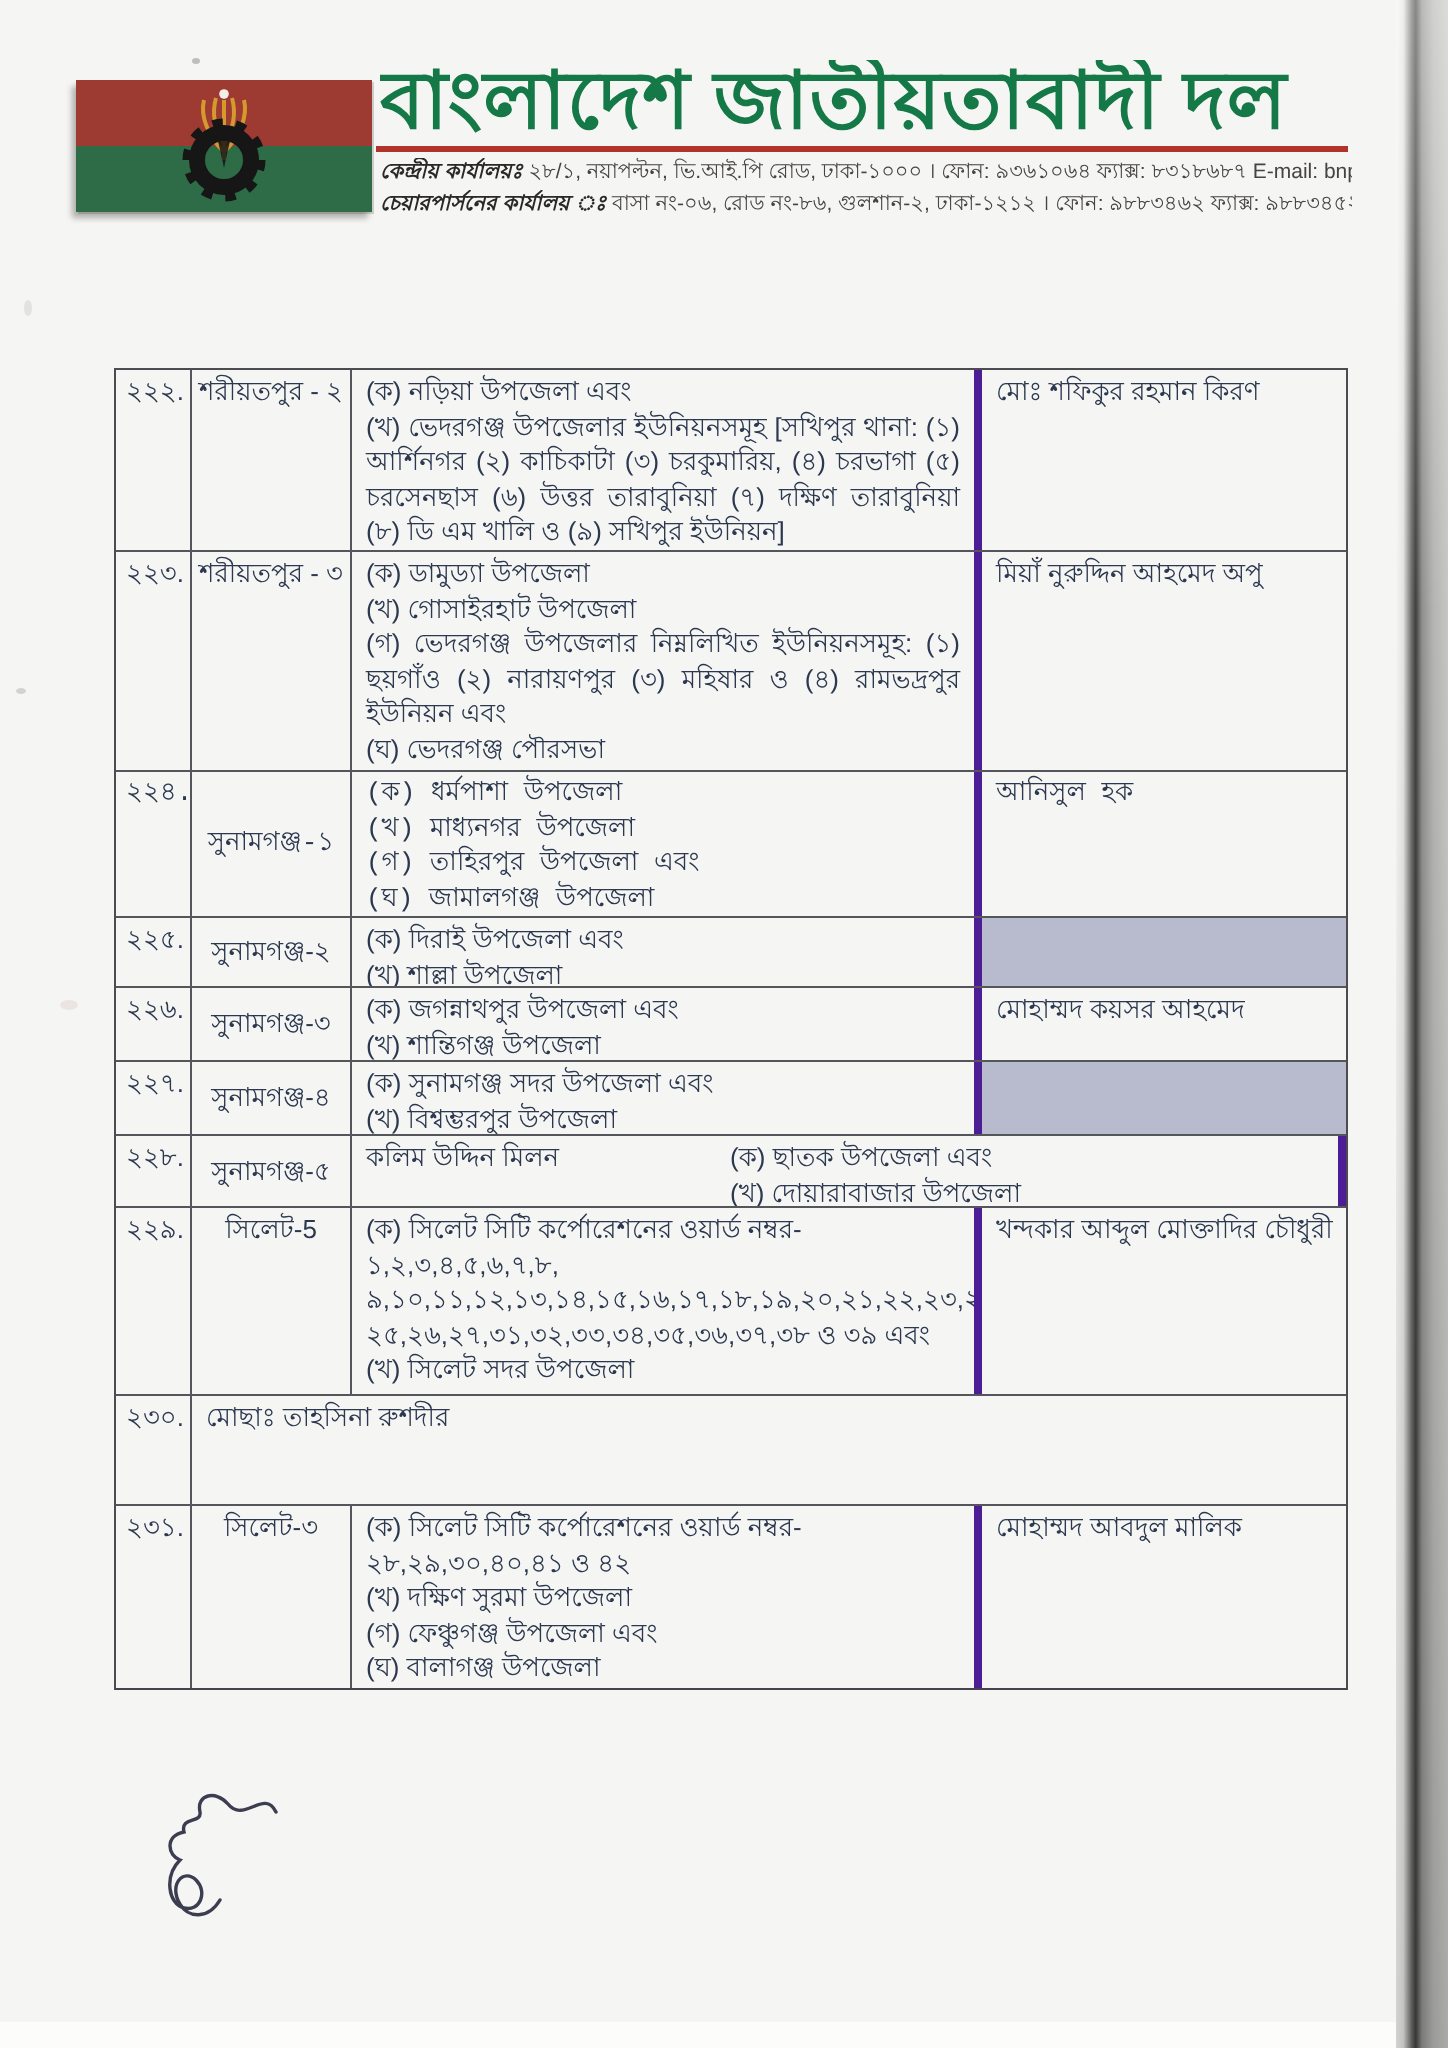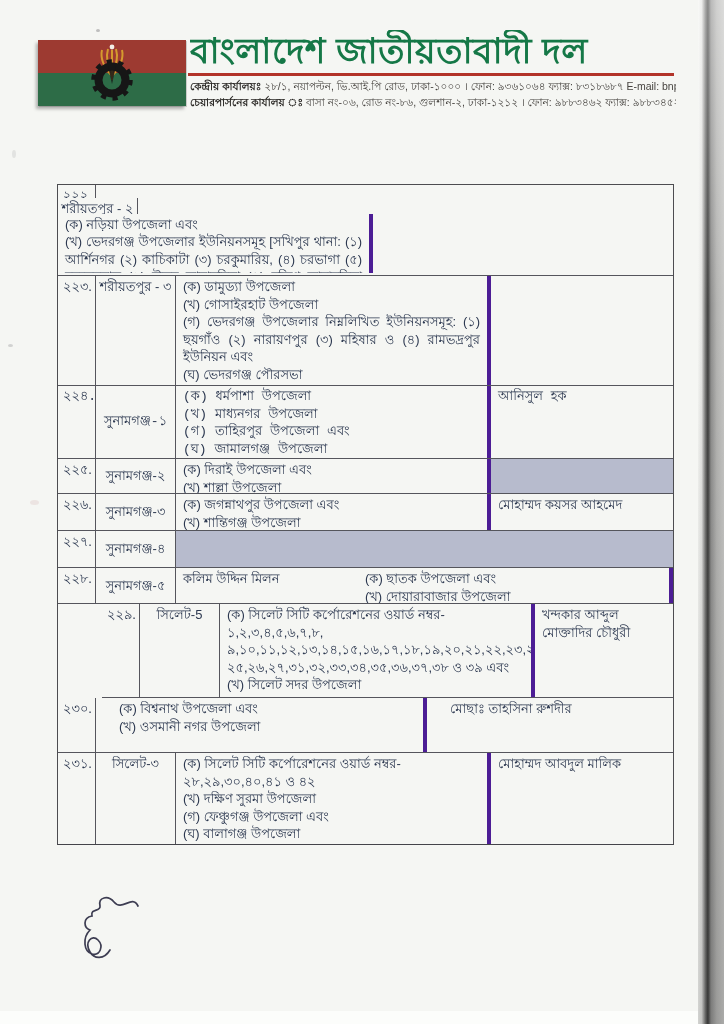--- a/index.html
+++ b/index.html
@@ -22,50 +22,50 @@
   .speck{position:absolute;background:#8f8f92;border-radius:50%;}
   .sp1{left:96px;top:29px;width:4px;height:3px;opacity:.55;}
   .sp2{left:8px;top:344px;width:5px;height:3px;opacity:.35;}
   .sp3{left:30px;top:500px;width:9px;height:5px;opacity:.16;background:#c08a8a;}
   .sp4{left:12px;top:150px;width:4px;height:8px;opacity:.18;}
   
   .flag{position:absolute;left:38px;top:40px;width:148px;height:66px;
         box-shadow:-2px 3px 3px rgba(70,70,70,.4),1px 1px 0 rgba(120,120,120,.3);}
   .org-title{
     position:absolute;left:190px;top:30px;width:484px;height:42px;
-    font-size:35px;font-weight:bold;color:#157847;letter-spacing:.5px;
+    font-size:40px;font-weight:bold;color:#157847;letter-spacing:.5px;
     white-space:nowrap;overflow:hidden;line-height:42px;
   }
   .header-rule{position:absolute;left:188px;top:73px;width:486px;height:3px;background:#b23329;}
   .contact-line{
     position:absolute;left:190px;width:486px;height:15px;
     font-size:10.5px;line-height:15px;color:#474440;
     white-space:nowrap;overflow:hidden;
   }
-  .contact-line b{color:#2b2926;}
+  .contact-line b{color:#2b2926;font-style:italic;}
   .cl1{top:79px;}
   .cl2{top:95px;}
   
   .ctable{
     position:absolute;left:57px;top:184px;width:615px;
     border:1.4px solid #4c4c50;border-bottom:1.6px solid #44444a;
     background:transparent;
   }
   .trow{display:flex;border-bottom:1px solid #55555c;box-sizing:border-box;overflow:hidden;}
   .trow:last-child{border-bottom:none;}
   .tcell{box-sizing:border-box;overflow:hidden;font-size:13px;line-height:17.5px;}
   .c1{width:38px;border-right:1px solid #55555c;padding:2px 2px 0 5px;}
   .c2{width:80px;border-right:1px solid #55555c;padding:2px 2px;text-align:center;
       display:flex;justify-content:center;align-items:flex-start;}
   .c3{width:315px;border-right:4px solid #4c1d95;padding:2px 7px 0 7px;
       text-align:justify;white-space:pre-line;}
   .c4{flex:1;padding:2px 6px 0 7px;position:relative;white-space:pre-line;}
-  .r0{height:91px;flex-direction:column;}  .r1{height:110px;} .r2{height:73px;font-family:Liberation Mono, monospace;}
+  .r0{height:91px;}  .r1{height:110px;} .r2{height:73px;font-family:Liberation Mono, monospace;}
   .r3{height:35px;}  .r4{height:37px;justify-content:space-between;}  .r5{height:37px;}
-  .r6{height:36px;}  .r7{height:94px;margin-left:44px;}  .r8{height:55px;gap:16px;}
+  .r6{height:36px;}  .r7{height:94px;}  .r8{height:55px;}
   .r9{height:91px;}
   
   .r2 .c2,.r3 .c2,.r4 .c2,.r5 .c2,.r6 .c2{align-items:center;}
   .redaction{position:absolute;inset:0;background:#b7bbcd;}
   
   .signature{position:absolute;left:74px;top:884px;width:86px;height:90px;}
 </style>
 </head>
 <body>
 
@@ -113,20 +113,21 @@
     </div>
     <div class="trow r1">
       <div class="tcell c1">২২৩.</div>
       <div class="tcell c2">
         <span>শরীয়তপুর - ৩</span>
       </div>
       <div class="tcell c3">(ক) ডামুড্যা উপজেলা
 (খ) গোসাইরহাট উপজেলা
 (গ) ভেদরগঞ্জ উপজেলার নিম্নলিখিত ইউনিয়নসমূহ: (১) ছয়গাঁও (২) নারায়ণপুর (৩) মহিষার ও (৪) রামভদ্রপুর ইউনিয়ন এবং
 (ঘ) ভেদরগঞ্জ পৌরসভা</div>
+      <div class="tcell c4">মিয়াঁ নুরুদ্দিন আহমেদ অপু</div>
     </div>
     <div class="trow r2">
       <div class="tcell c1">২২৪.</div>
       <div class="tcell c2">
         <span>সুনামগঞ্জ-১</span>
       </div>
       <div class="tcell c3">(ক) ধর্মপাশা উপজেলা
 (খ) মাধ্যনগর উপজেলা
 (গ) তাহিরপুর উপজেলা এবং
 (ঘ) জামালগঞ্জ উপজেলা</div>
@@ -148,20 +149,22 @@
       </div>
       <div class="tcell c3">(ক) জগন্নাথপুর উপজেলা এবং
 (খ) শান্তিগঞ্জ উপজেলা</div>
       <div class="tcell c4">মোহাম্মদ কয়সর আহমেদ</div>
     </div>
     <div class="trow r5">
       <div class="tcell c1">২২৭.</div>
       <div class="tcell c2">
         <span>সুনামগঞ্জ-৪</span>
       </div>
+      <div class="tcell c3">(ক) সুনামগঞ্জ সদর উপজেলা এবং
+(খ) বিশ্বম্ভরপুর উপজেলা</div>
       <div class="tcell c4"><div class="redaction"></div></div>
     </div>
     <div class="trow r6">
       <div class="tcell c1">২২৮.</div>
       <div class="tcell c2">
         <span>সুনামগঞ্জ-৫</span>
       </div>
       <div class="tcell c4">কলিম উদ্দিন মিলন</div>
       <div class="tcell c3">(ক) ছাতক উপজেলা এবং
 (খ) দোয়ারাবাজার উপজেলা</div>
@@ -173,22 +176,20 @@
       </div>
       <div class="tcell c3">(ক) সিলেট সিটি কর্পোরেশনের ওয়ার্ড নম্বর-
 ১,২,৩,৪,৫,৬,৭,৮,
 ৯,১০,১১,১২,১৩,১৪,১৫,১৬,১৭,১৮,১৯,২০,২১,২২,২৩,২৪,
 ২৫,২৬,২৭,৩১,৩২,৩৩,৩৪,৩৫,৩৬,৩৭,৩৮ ও ৩৯ এবং
 (খ) সিলেট সদর উপজেলা</div>
       <div class="tcell c4">খন্দকার আব্দুল মোক্তাদির চৌধুরী</div>
     </div>
     <div class="trow r8">
       <div class="tcell c1">২৩০.</div>
-      <div class="tcell c3">(ক) বিশ্বনাথ উপজেলা এবং
-(খ) ওসমানী নগর উপজেলা</div>
       <div class="tcell c4">মোছাঃ তাহসিনা রুশদীর</div>
     </div>
     <div class="trow r9">
       <div class="tcell c1">২৩১.</div>
       <div class="tcell c2">
         <span>সিলেট-৩</span>
       </div>
       <div class="tcell c3">(ক) সিলেট সিটি কর্পোরেশনের ওয়ার্ড নম্বর-
 ২৮,২৯,৩০,৪০,৪১ ও ৪২
 (খ) দক্ষিণ সুরমা উপজেলা

